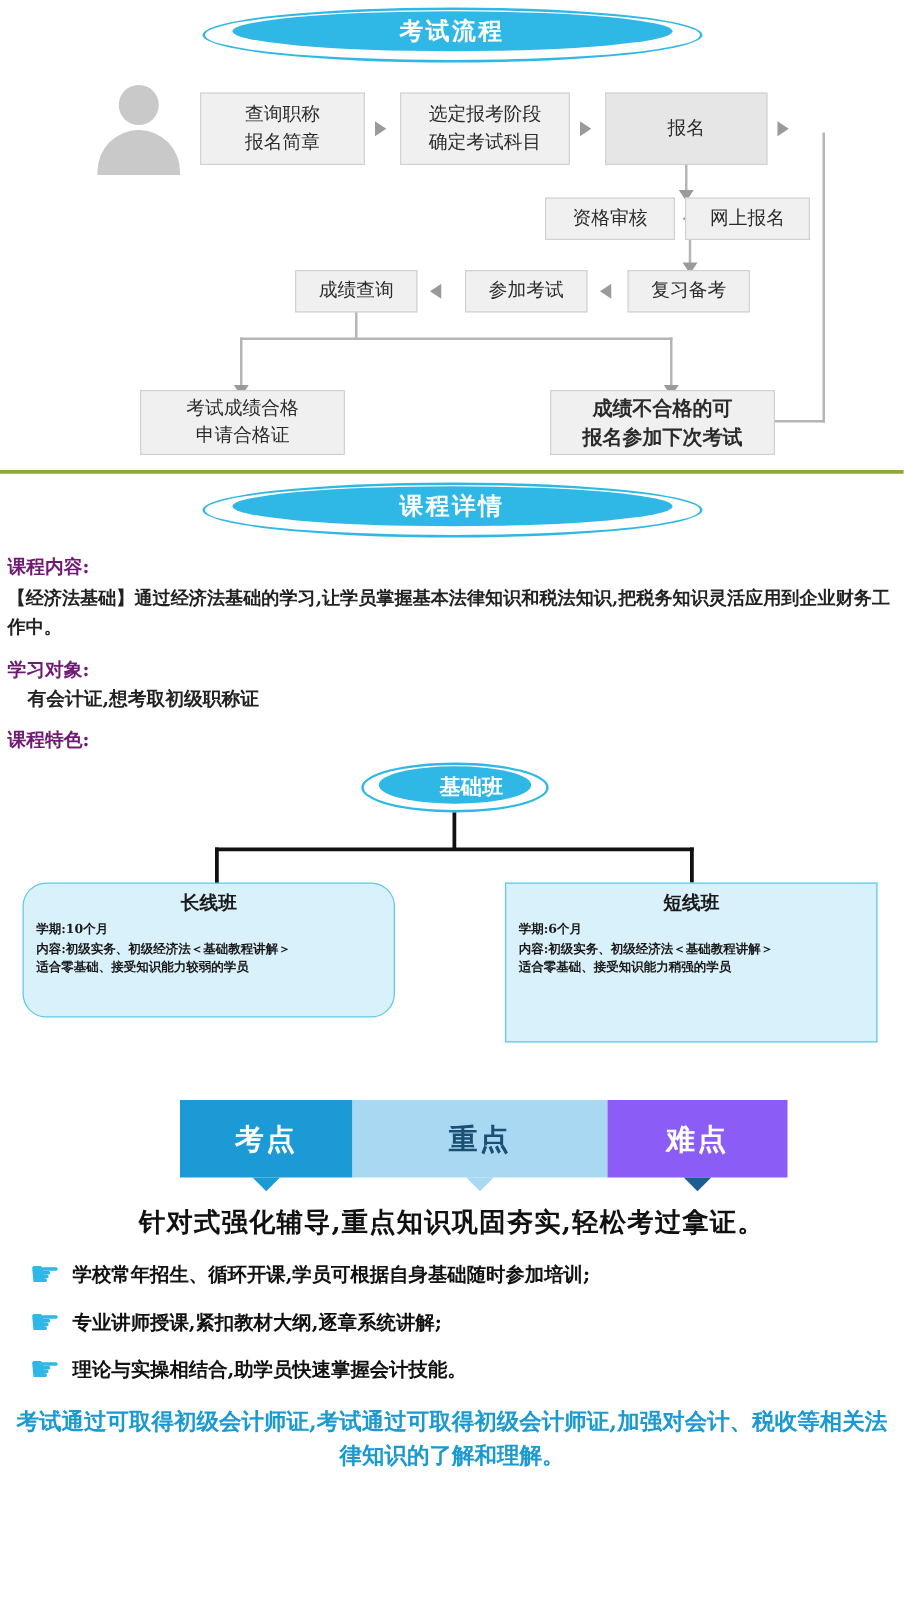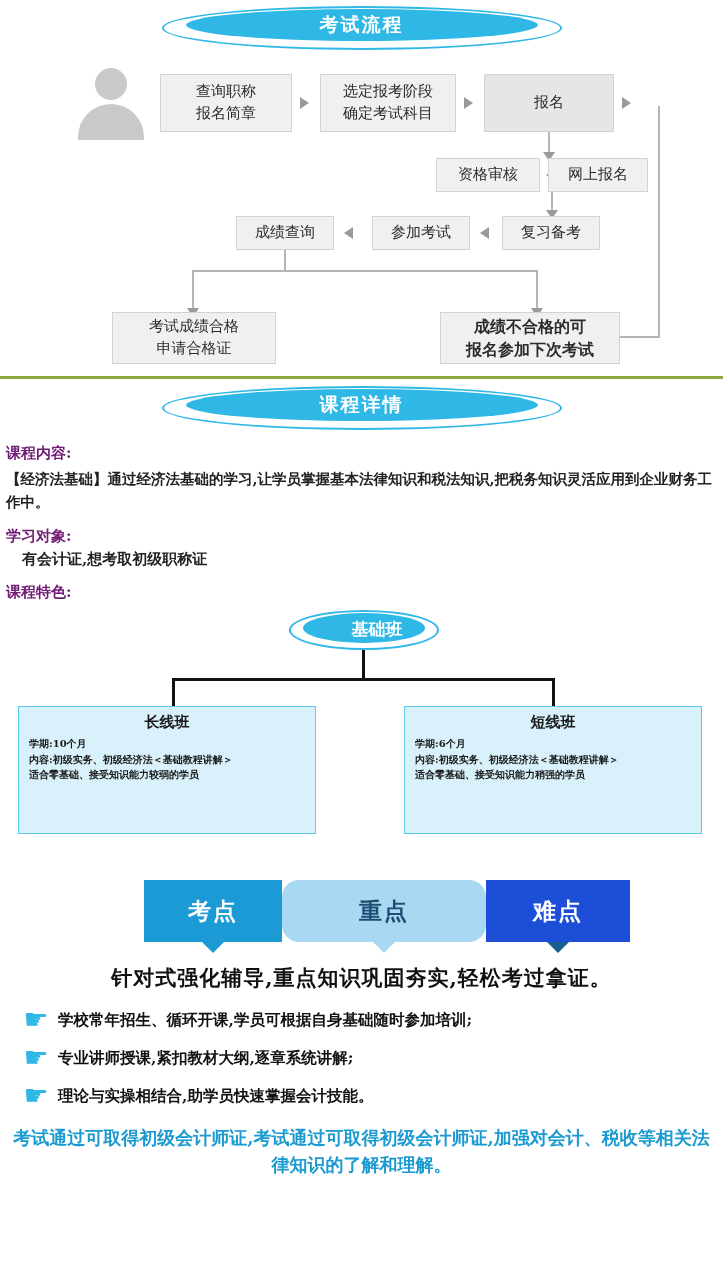--- a/index.html
+++ b/index.html
@@ -346,21 +346,21 @@
       <div class="ell-outer"></div>
       <div class="ell-inner"></div>
       <div class="btxt">基础班</div>
     </div>
 
     <div class="tree-line" style="left:362px; top:44px; width:3px; height:30px;"></div>
     <div class="tree-line" style="left:172px; top:72px; width:383px; height:3px;"></div>
     <div class="tree-line" style="left:172px; top:72px; width:3px; height:32px;"></div>
     <div class="tree-line" style="left:552px; top:72px; width:3px; height:32px;"></div>
 
-    <div class="class-card" style="left:18px; top:100px; width:298px; height:128px;">
+    <div class="class-card" style="left:18px; top:100px; width:298px; height:108px;border-radius:19px;">
       <div class="title">长线班</div>
       <div class="lines">
         <div>学期:10个月</div>
         <div>内容:初级实务、初级经济法＜基础教程讲解＞</div>
         <div>适合零基础、接受知识能力较弱的学员</div>
       </div>
     </div>
 
     <div class="class-card" style="left:404px; top:100px; width:298px; height:128px;">
       <div class="title">短线班</div>
@@ -370,25 +370,25 @@
         <div>适合零基础、接受知识能力稍强的学员</div>
       </div>
     </div>
   </div>
 
   <div id="points">
     <div class="pt" style="left:144px; width:138px; background:#1c9ad6;">
       <span>考点</span>
       <span class="notch" style="border-top:11px solid #1c9ad6;"></span>
     </div>
-    <div class="pt" style="left:282px; width:204px; background:#a9d8f2; color:#1b4f73;border-radius:17px;">
+    <div class="pt" style="left:282px; width:204px; background:#a9d8f2; color:#1b4f73;">
       <span>重点</span>
       <span class="notch" style="border-top:11px solid #a9d8f2;"></span>
     </div>
-    <div class="pt" style="left:486px; width:144px; background:#1d4ed8;">
+    <div class="pt" style="left:486px; width:144px; background:#8b5cf6;">
       <span>难点</span>
       <span class="notch" style="border-top:11px solid #1a5f8f;"></span>
     </div>
   </div>
 
   <div class="slogan">针对式强化辅导,重点知识巩固夯实,轻松考过拿证。</div>
 
   <div class="bullets">
     <div class="bullet-row">
       <div class="hand">☛</div>

